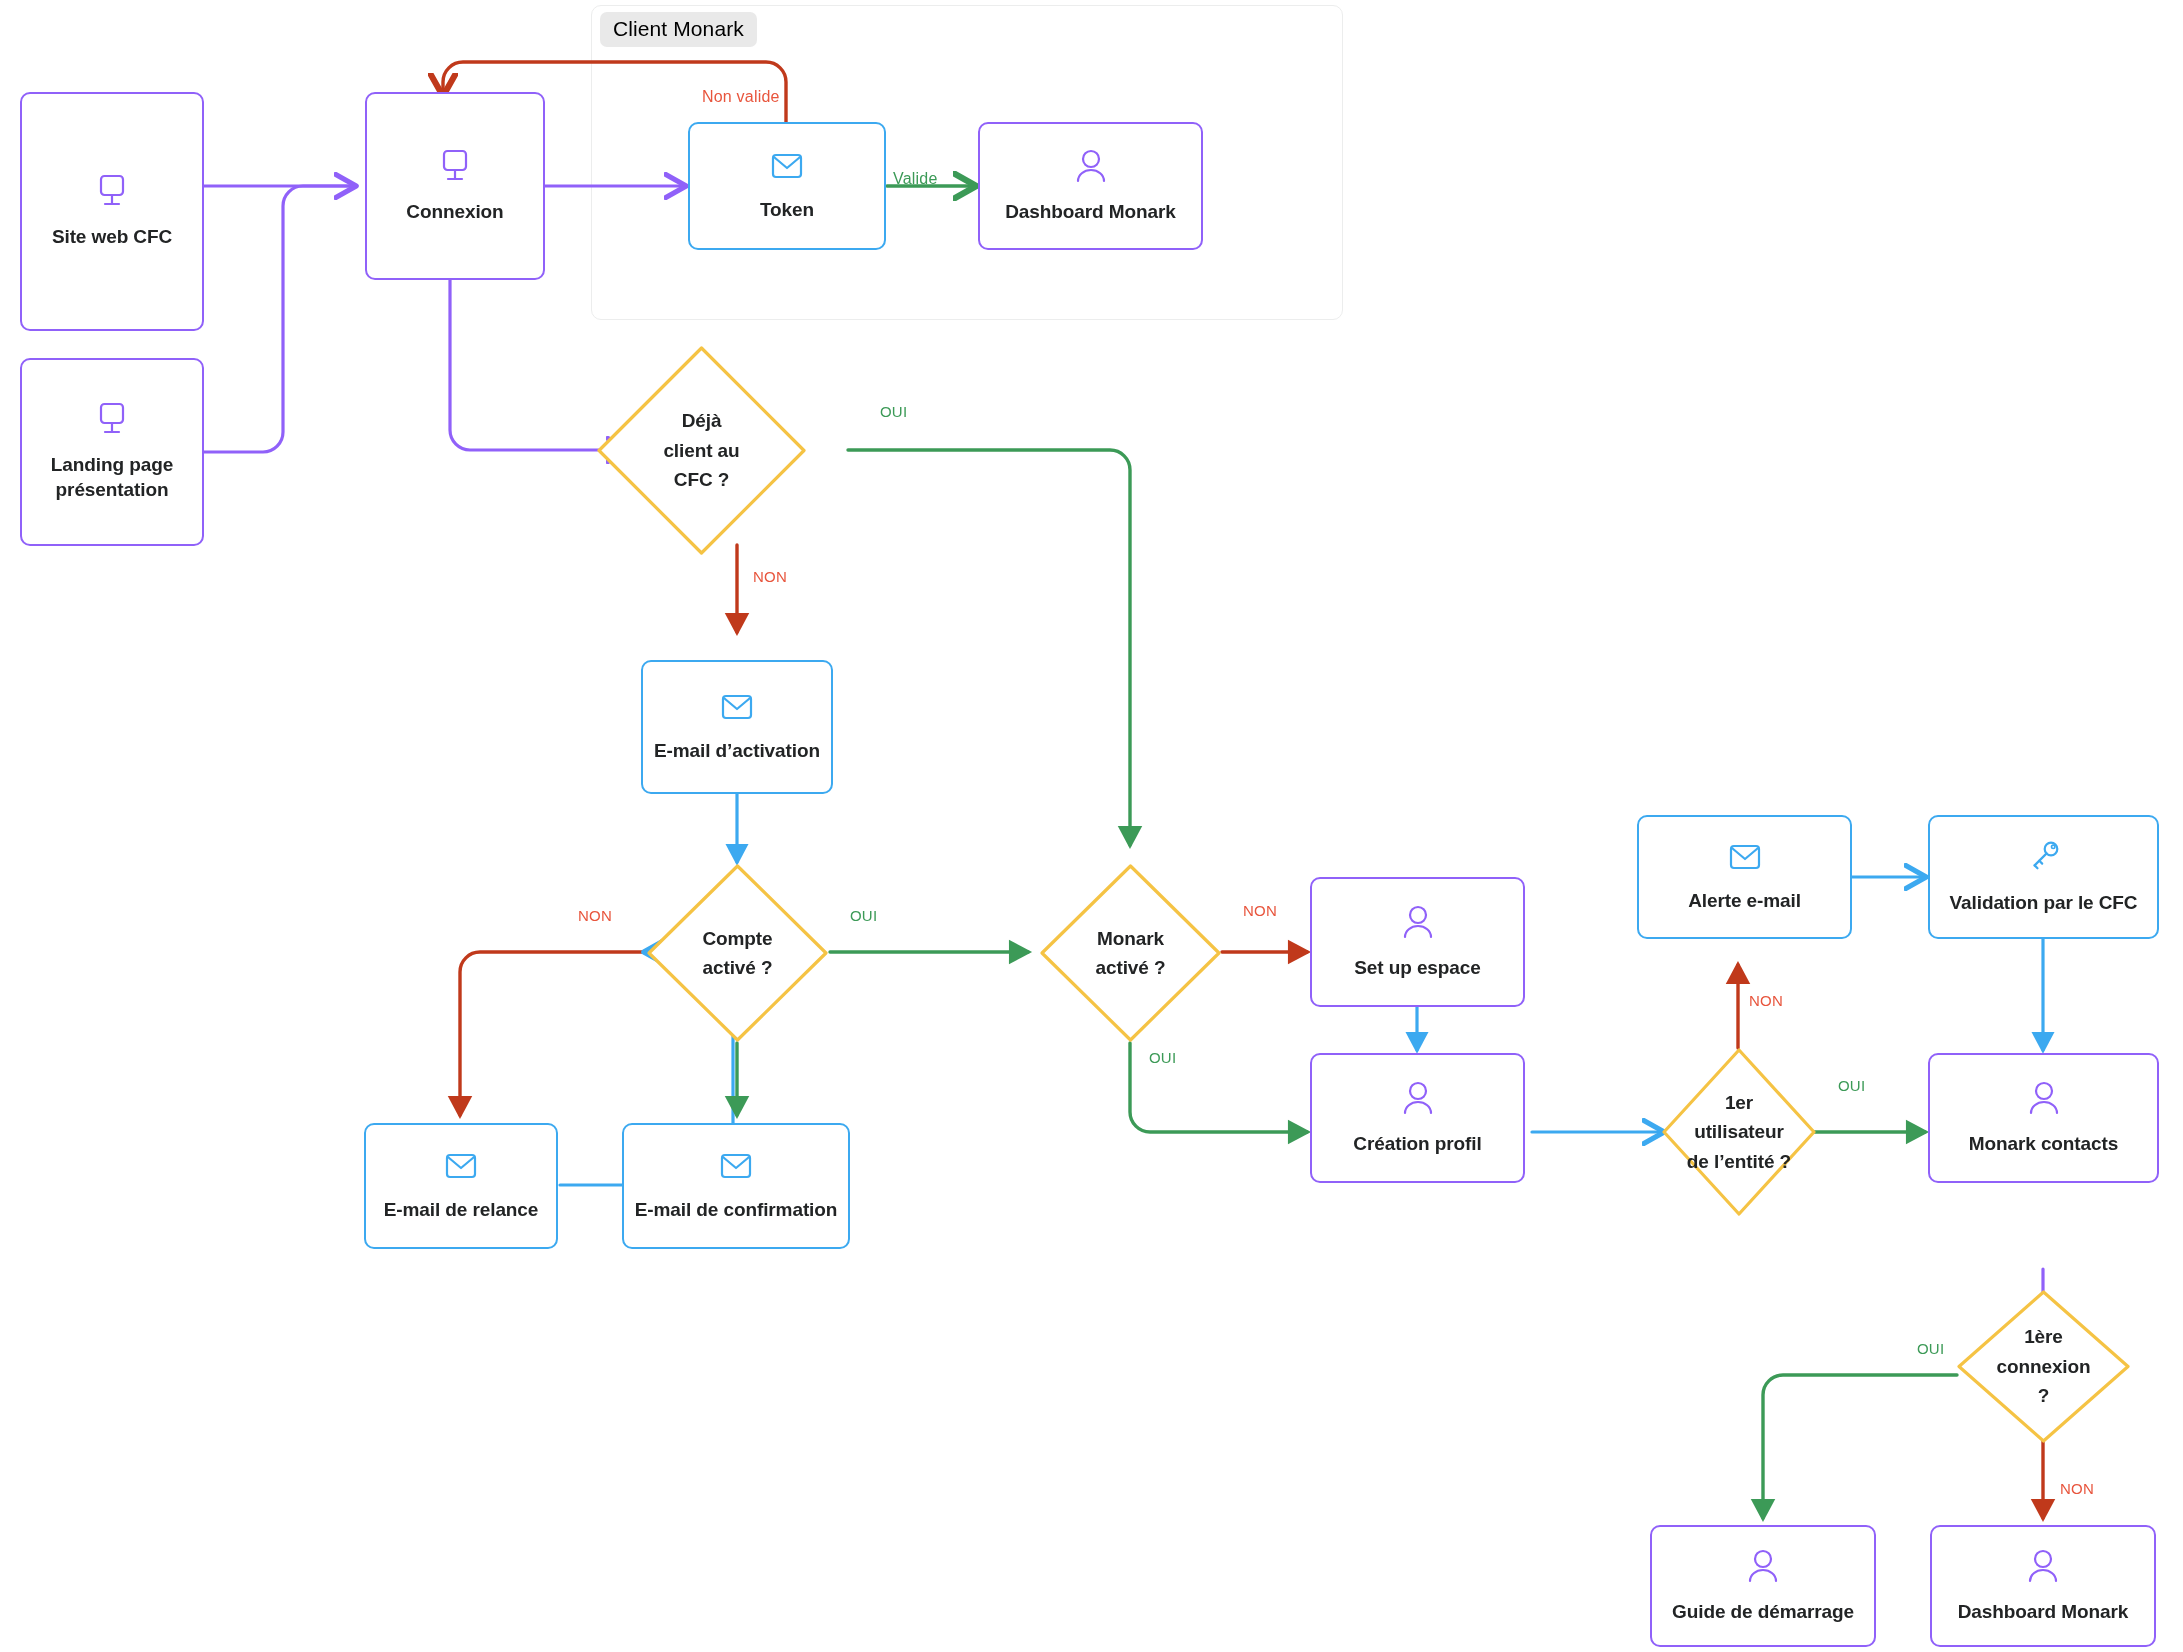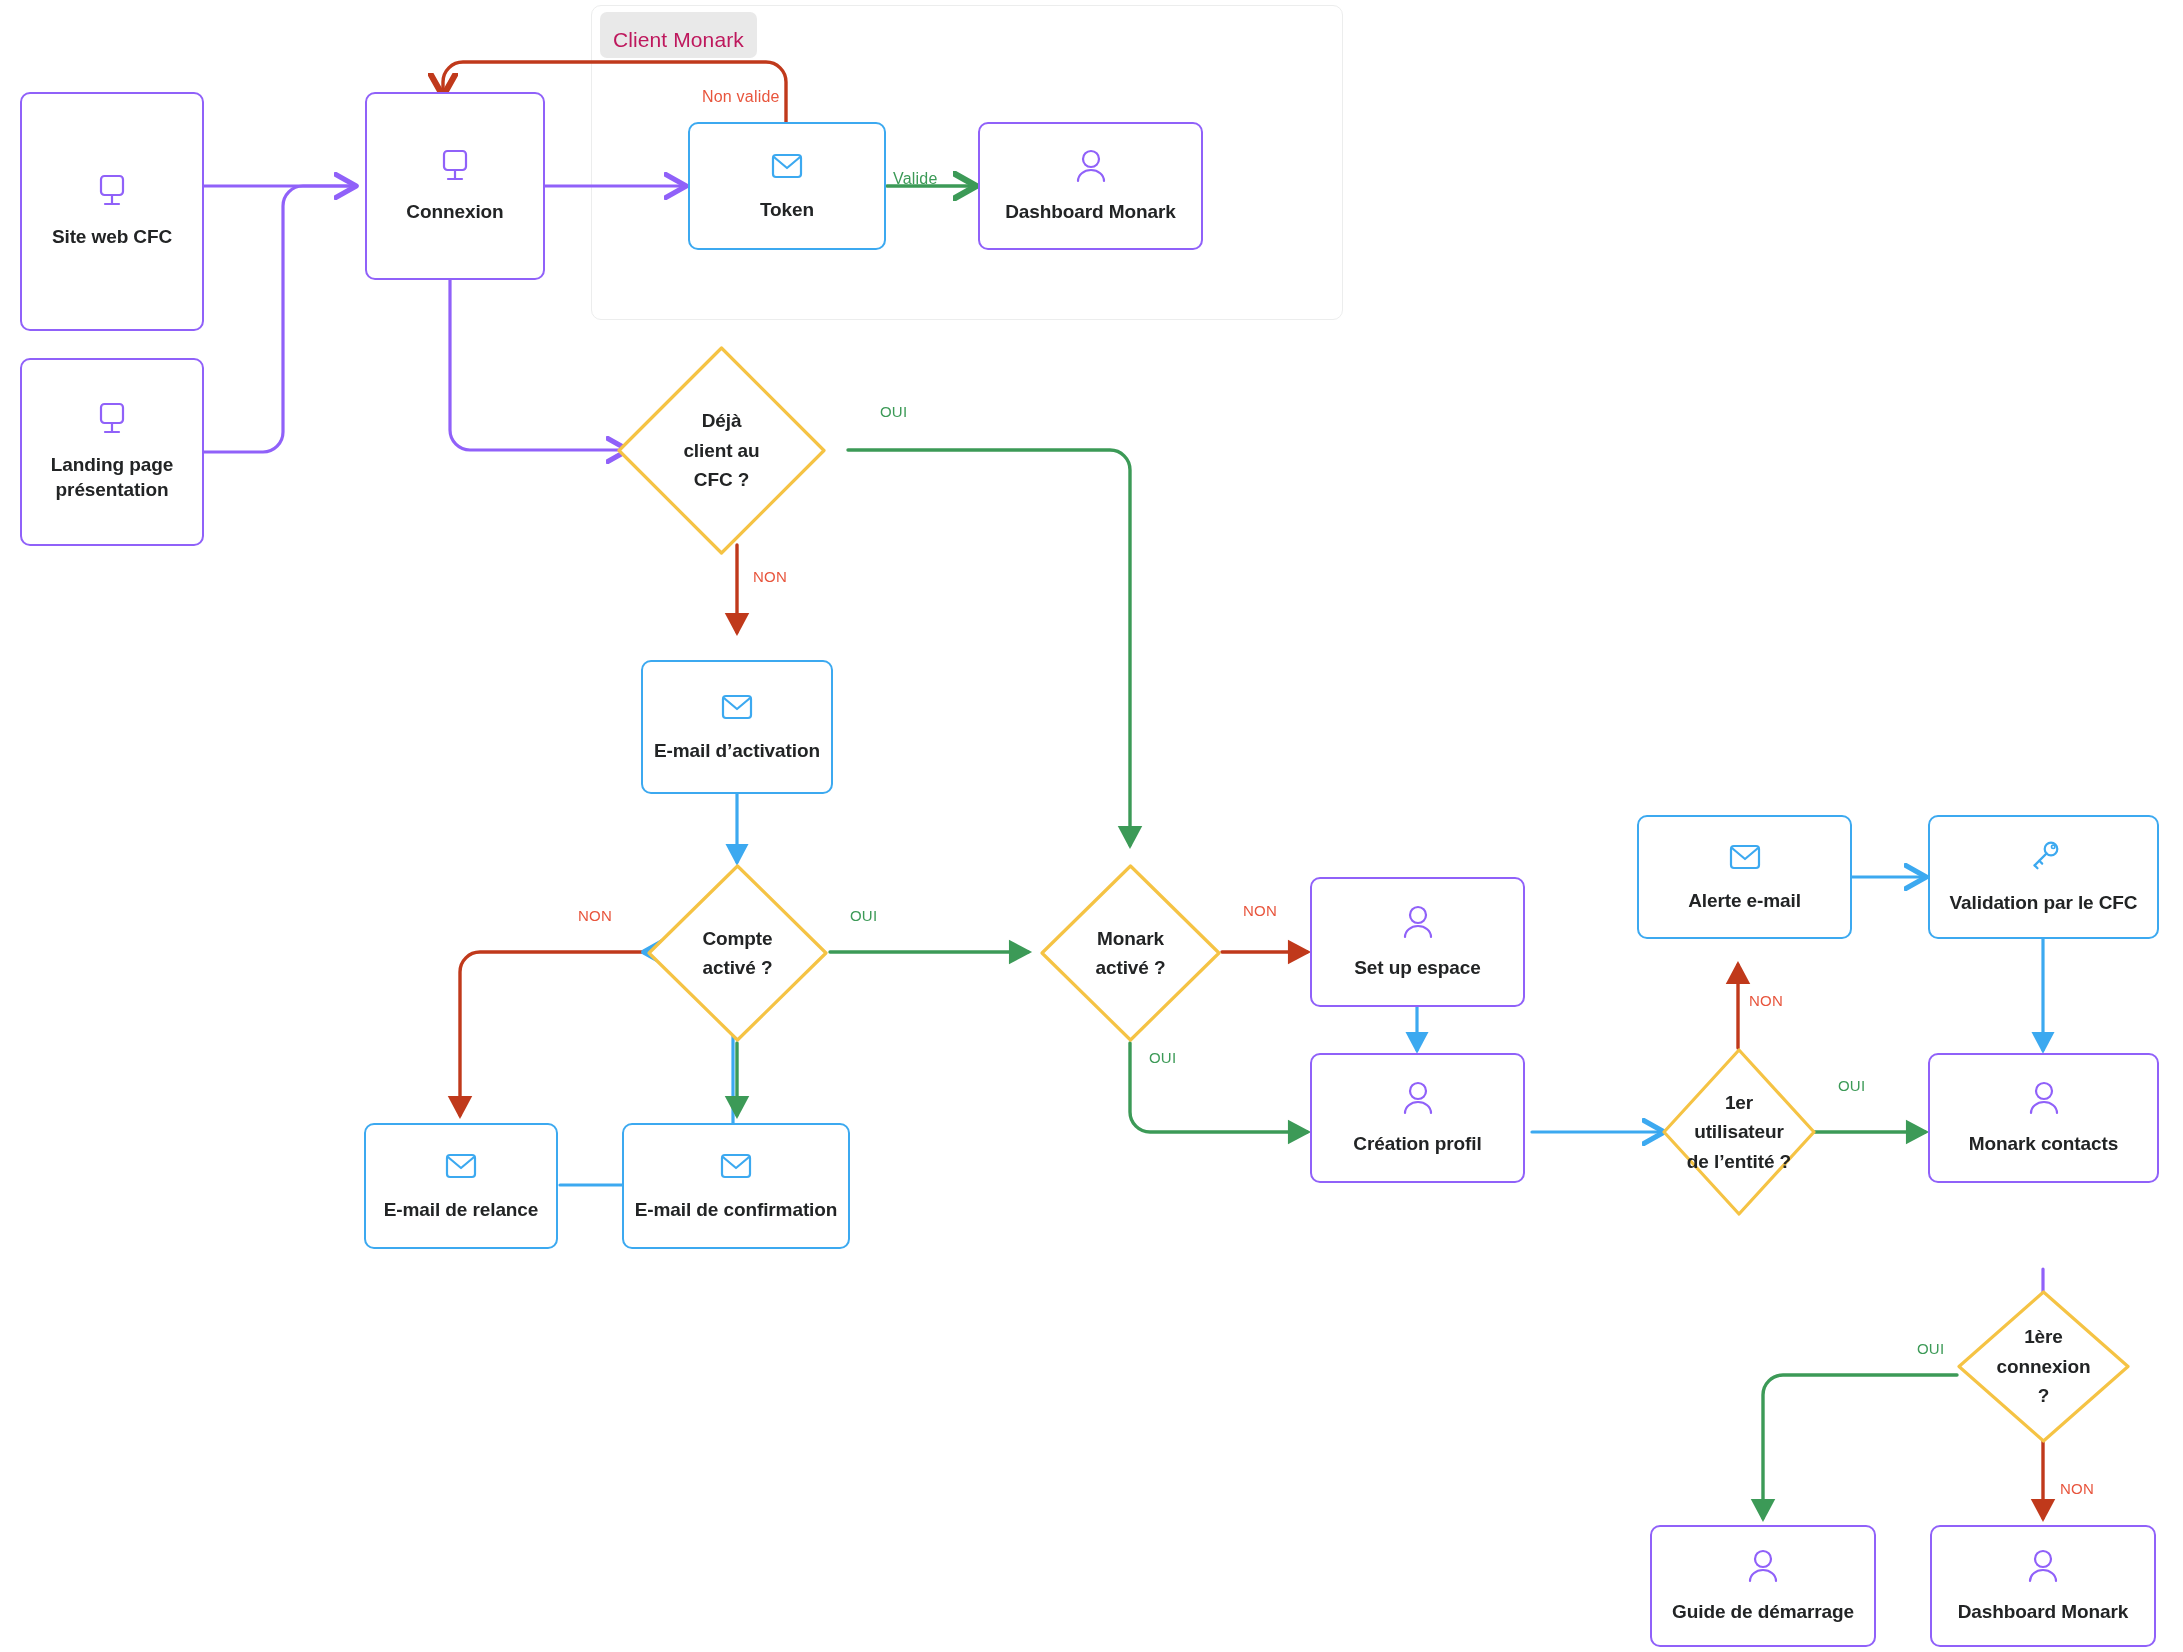--- a/index.html
+++ b/index.html
@@ -30,23 +30,23 @@
   
   .group-box {
     position: absolute;
     border: 1px solid #eceded;
     border-radius: 10px;
     background: transparent;
   }
   .group-label {
     position: absolute;
     background: #e9e9e9;
-    color: #be185d;
+    color: #000000;
     font-size: 21px;
-    padding: 16px 13px 6px 13px;
+    padding: 5px 13px 6px 13px;
     border-radius: 7px;
     white-space: nowrap;
     letter-spacing: 0.1px;
   }
 
   
   .node {
     position: absolute;
     box-sizing: border-box;
     border-radius: 10px;
@@ -362,21 +362,21 @@
   <div class="node purple" style="left:1930px; top:1525px; width:226px; height:122px;">
     <span class="node-icon">
       <svg width="44" height="38" viewBox="0 0 44 38">
         <circle cx="22" cy="11" r="8" fill="none" stroke="#9061f9" stroke-width="2.2"></circle>
         <path d="M9,33 a13,11 0 0 1 26,0" fill="none" stroke="#9061f9" stroke-width="2.2" stroke-linecap="round"></path>
       </svg>
     </span>
     <span class="node-label">Dashboard Monark</span>
   </div>
 
-  <div class="diamond" style="left:614px; top:343px; width:215px; height:215px;">
+  <div class="diamond" style="left:594px; top:343px; width:215px; height:215px;">
     <svg width="215" height="215" viewBox="0 0 215 215">
       <path d="M107.5,5 L210,107.5 L107.5,210 L5,107.5 Z" fill="#fff" stroke="#f5c344" stroke-width="3.2" stroke-linejoin="round"></path>
     </svg>
     <span class="diamond-label">Déjà
 client au
 CFC ?</span>
   </div>
 
   <div class="diamond" style="left:645px; top:862px; width:185px; height:182px;">
     <svg width="185" height="182" viewBox="0 0 185 182">

